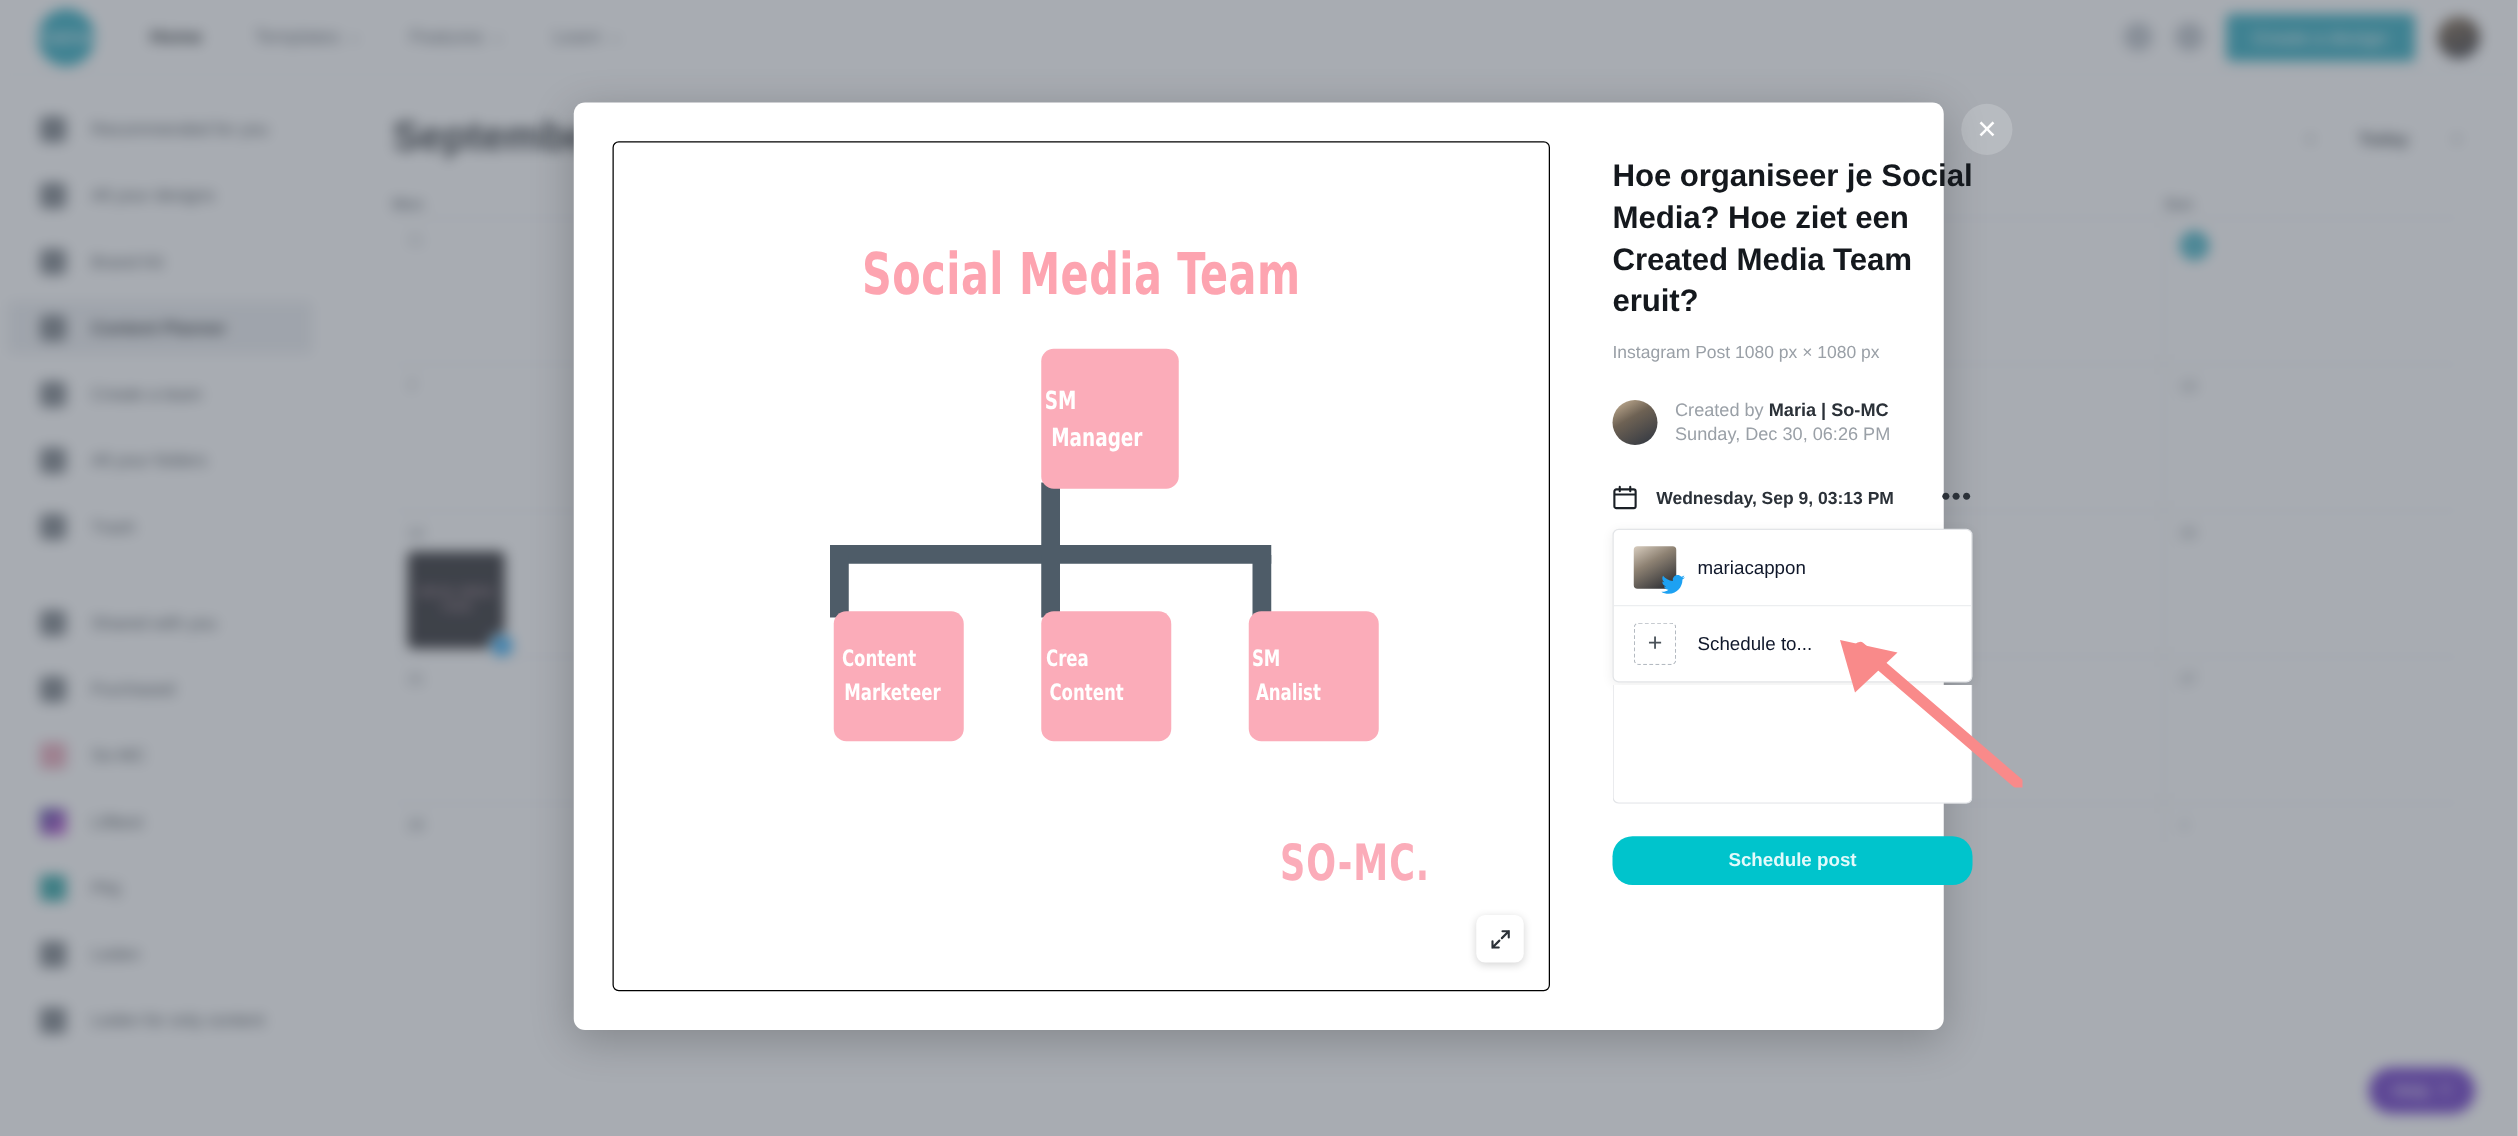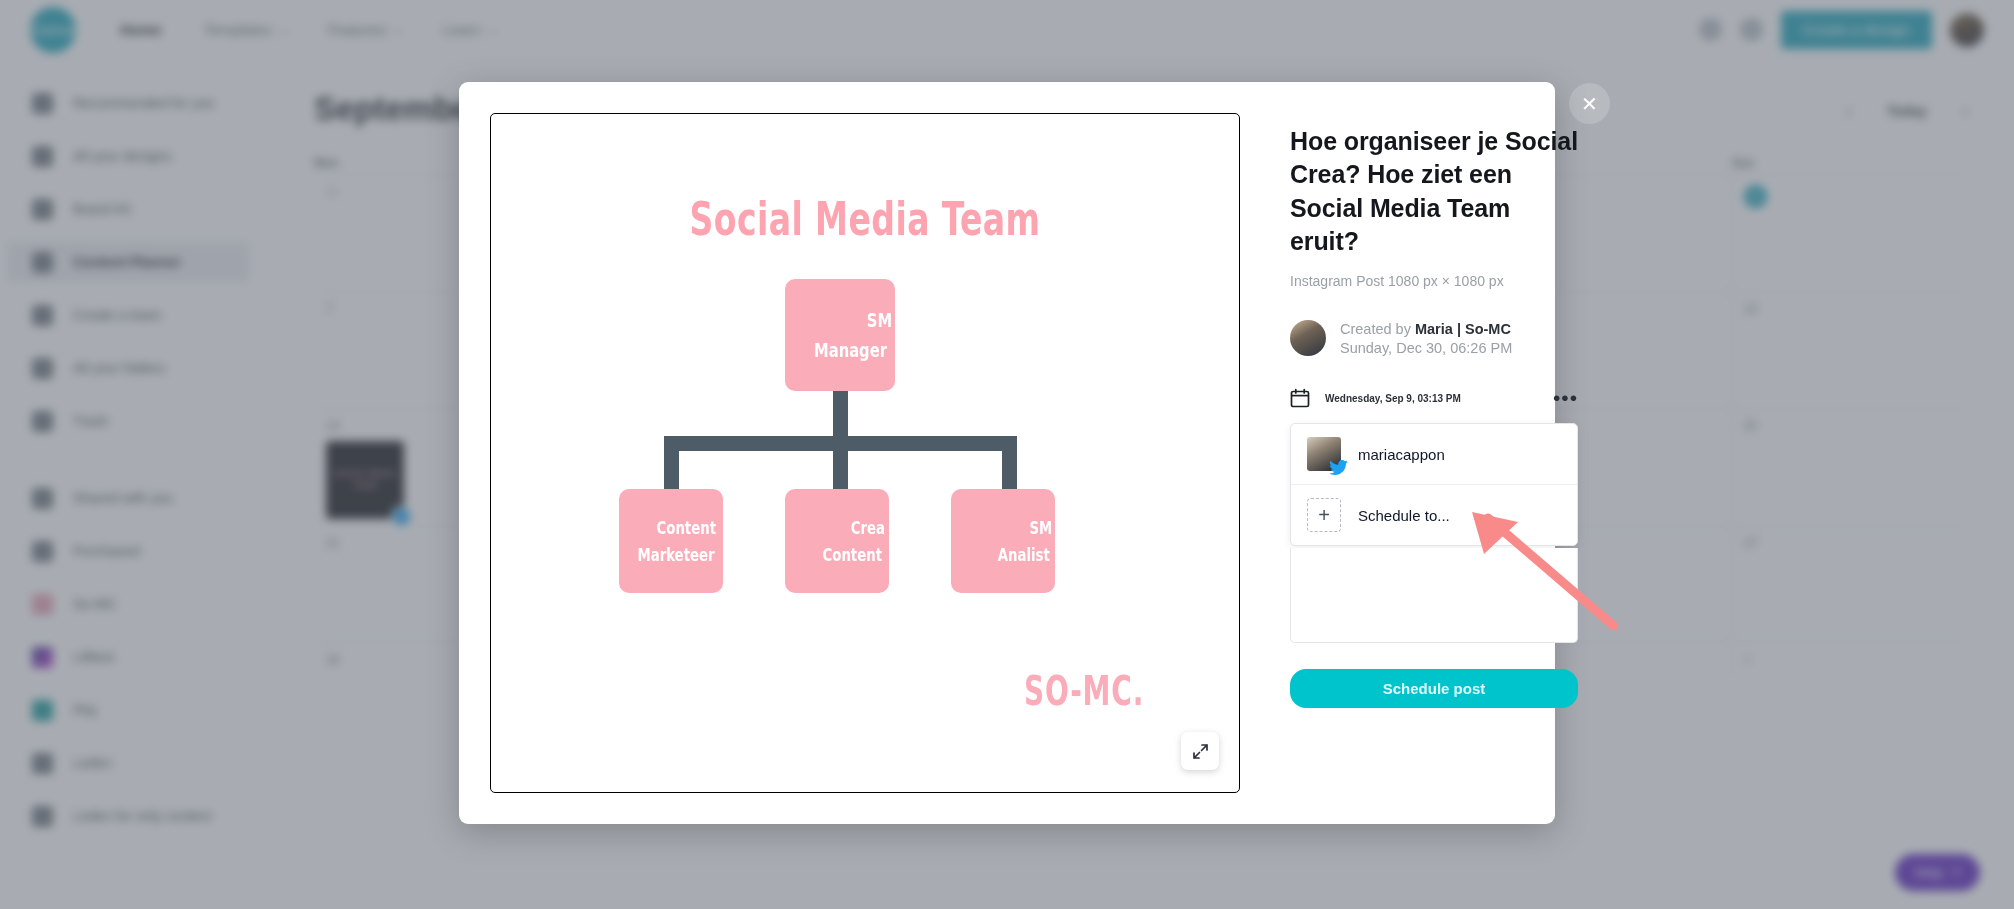--- a/index.html
+++ b/index.html
@@ -148,23 +148,24 @@
   }
   .org-title {
     position: absolute; top: 78px; left: 0; right: 0; text-align: center;
     color: #fda4b0; font-size: 46px; font-weight: 700;
     font-family: "Liberation Sans Narrow","DejaVu Sans Condensed","Liberation Sans",sans-serif;
     transform: scaleX(.80); letter-spacing: .5px;
   }
   .node {
     position: absolute; background: #fbacb9; border-radius: 10px;
     color: #fff; display: flex; flex-direction: column;
-    align-items: flex-end; justify-content: center;
+    align-items: flex-start; justify-content: center;
     font-weight: 700; line-height: 1.5; text-align: center;
     font-family: "Liberation Sans Narrow","DejaVu Sans Condensed","Liberation Sans",sans-serif;
+    margin-left: 48px;
   }
   .node-root { left: 294px; top: 165px; width: 110px; height: 112px; font-size: 20px; }
   .node-child { top: 375px; width: 104px; height: 104px; font-size: 18px; }
   .node-c1 { left: 128px; } .node-c2 { left: 294px; } .node-c3 { left: 460px; }
   .node span { transform: scaleX(.82); display: block; }
   .conn { position: absolute; background: #4e5c68; }
   .c-vert-top   { left: 342px; top: 272px; width: 15px; height: 58px; }
   .c-horiz      { left: 173px; top: 322px; width: 353px; height: 15px; }
   .c-drop-1     { left: 173px; top: 330px; width: 15px; height: 50px; }
   .c-drop-2     { left: 342px; top: 330px; width: 15px; height: 50px; }
@@ -194,21 +195,21 @@
     width: 36px; height: 36px; border-radius: 50%; flex: none;
     background: linear-gradient(150deg,#cdb79a 0%,#6e6254 40%,#2d3440 100%);
   }
   .creator-line1 { font-size: 14.5px; color: #9aa0a7; }
   .creator-line1 b { color: #2b3138; font-weight: 700; margin-top: 20px; }
   .creator-line2 { font-size: 14.5px; color: #9aa0a7; margin-top: 3px; }
   .sched-row {
     display: flex; align-items: center; margin-top: 32px; gap: 15px;
   }
   .cal-ico { width: 20px; height: 20px; flex: none; }
-  .sched-date { font-size: 10px; font-weight: 700; color: #2b3138; }
+  .sched-date { font-size: 14px; font-weight: 700; color: #2b3138; }
   .dots-btn { margin-left: auto; color: #2b3138; font-size: 21px; line-height: .5; letter-spacing: 1px; }
 
   .dropdown {
     margin-top: 15px; width: 288px; border: 1px solid #e3e5e8;
     border-radius: 5px; background: #fff;
     box-shadow: 0 2px 9px rgba(0,0,0,.07); overflow: hidden;
   }
   .dd-item { display: flex; align-items: center; gap: 17px; padding: 13px 16px; }
   .dd-item + .dd-item { border-top: 1px solid #eceef0; }
   .dd-av {
@@ -504,21 +505,21 @@
     <div class="brand-mark">SO-MC.</div>
 
     <div class="expand-btn">
       <svg width="17" height="17" viewBox="0 0 17 17">
         <path d="M10 2h5v5M15 2L9.5 7.5M7 15H2v-5M2 15l5.5-5.5" stroke="#2b3138" stroke-width="1.7" fill="none" stroke-linecap="round"></path>
       </svg>
     </div>
   </div>
 
   <div class="details">
-    <div class="det-title">Hoe organiseer je Social Crea? Hoe ziet een Social Media Team eruit?</div>
+    <div class="det-title">Hoe organiseer je Social Media? Hoe ziet een Created Media Team eruit?</div>
     <div class="det-sub">Instagram Post 1080 px × 1080 px</div>
 
     <div class="creator-row">
       <div class="creator-av"></div>
       <div>
         <div class="creator-line1">
           <span>Created by </span><b>Maria | So-MC</b>
         </div>
         <div class="creator-line2">Sunday, Dec 30, 06:26 PM</div>
       </div>

